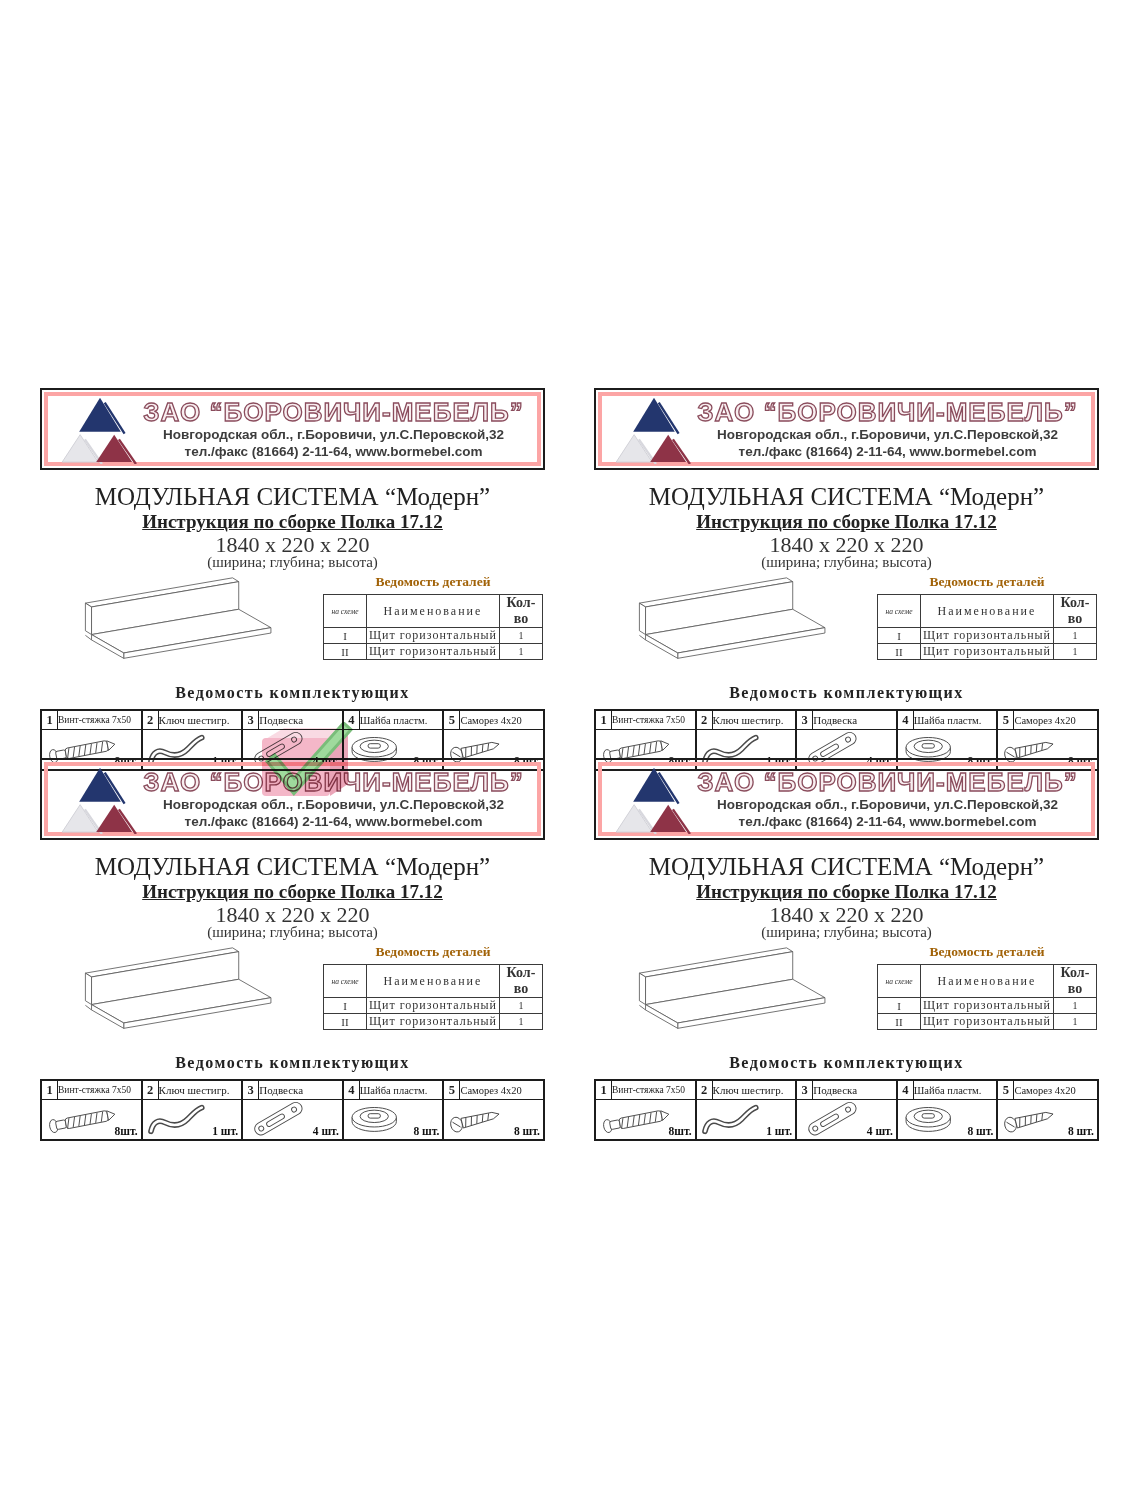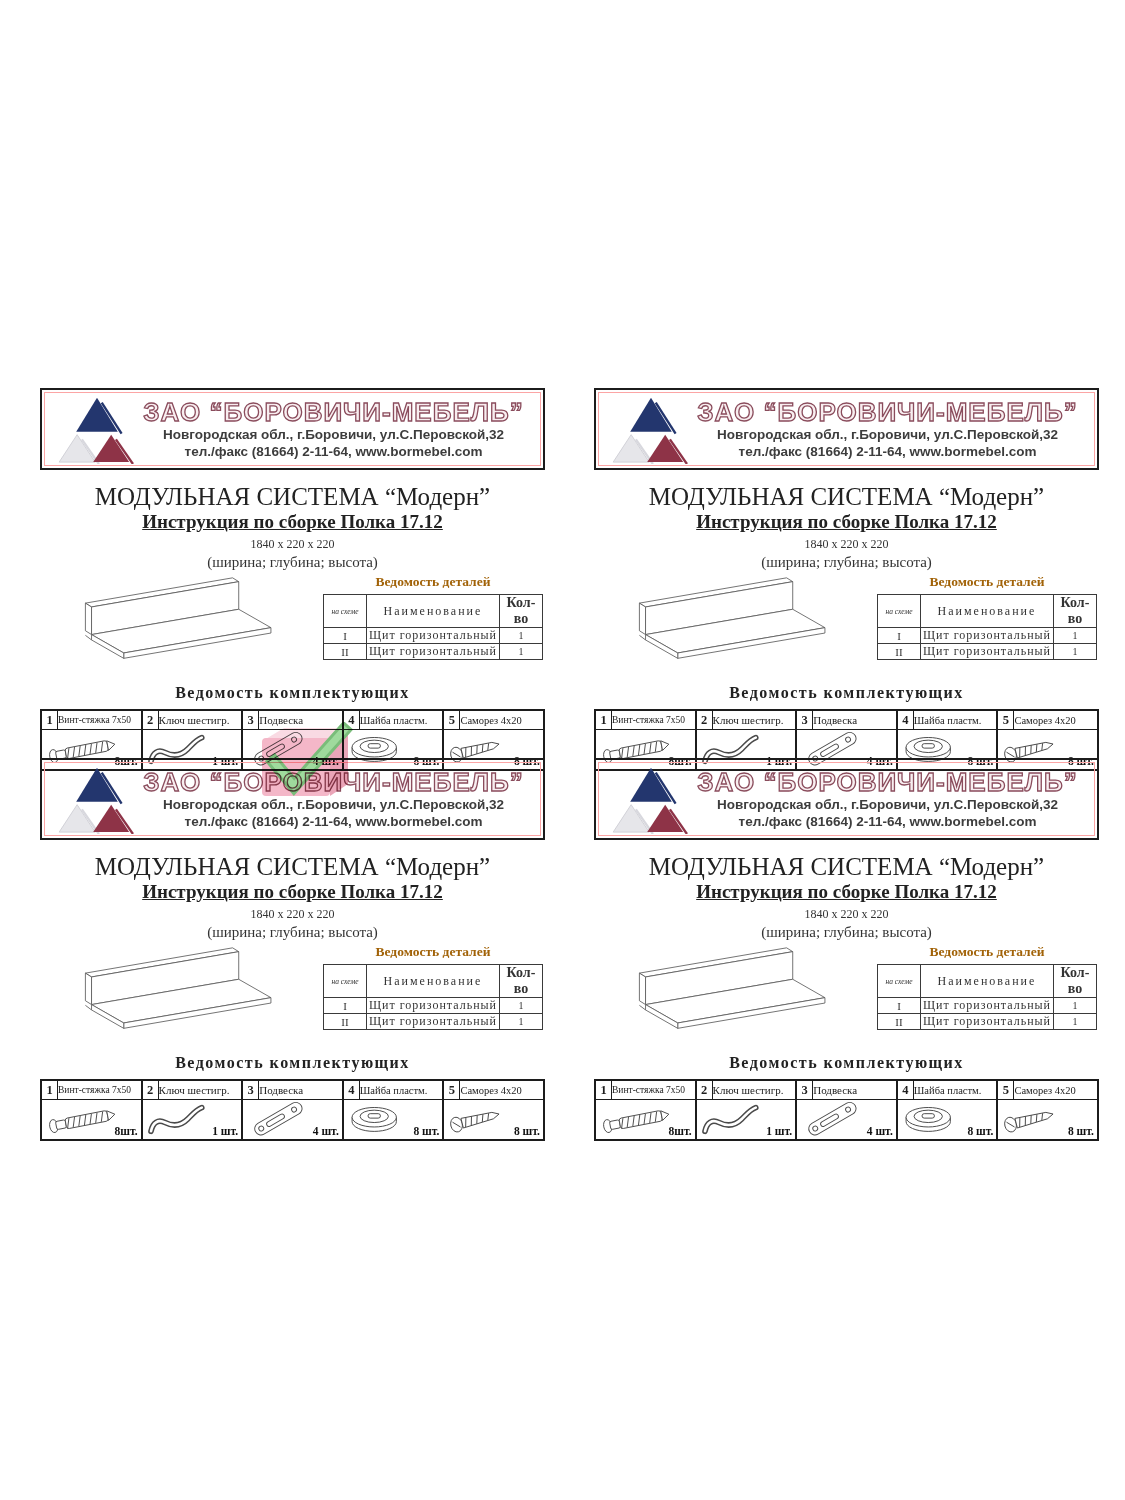--- a/index.html
+++ b/index.html
@@ -8,36 +8,36 @@
     font-family:"Liberation Serif",serif;color:#1e1e1e;overflow:hidden;
   }
   .quadrant{position:absolute;width:505px;height:356px;}
   #q-tl{left:40px;top:388px;}
   #q-tr{left:594px;top:388px;}
   #q-bl{left:40px;top:758px;}
   #q-br{left:594px;top:758px;}
 
   
   .header-box{border:2px solid #1c1c1c;padding:2px;height:82px;box-sizing:border-box;}
-  .header-inner{border:1px solid #fca5a5;height:100%;box-sizing:border-box;display:flex;align-items:center;}
+  .header-inner{border:4px solid #fca5a5;height:100%;box-sizing:border-box;display:flex;align-items:center;}
   .logo{width:80px;height:70px;margin-left:12px;flex:none;}
   .header-text{flex:1;text-align:center;padding-right:10px;}
   .company-name{
     font-family:"Liberation Sans",sans-serif;font-weight:bold;font-size:26px;line-height:28px;
     letter-spacing:1px;color:#f8eef0;-webkit-text-stroke:1.3px #8a4c5c;white-space:nowrap;
   }
   .header-addr,.header-phone{
     font-family:"Liberation Sans",sans-serif;font-weight:bold;font-size:13.5px;line-height:17px;
     color:#3d3d3d;white-space:nowrap;
   }
 
   
   .sheet-title{text-align:center;font-size:25px;line-height:28px;margin-top:13px;color:#222;white-space:nowrap;}
   .sheet-subtitle{text-align:center;font-size:19px;line-height:22px;font-weight:bold;text-decoration:underline;color:#222;}
-  .sheet-dims{text-align:center;font-size:12px;line-height:19px;margin-top:2px;color:#333;}
+  .sheet-dims{text-align:center;font-size:22px;line-height:19px;margin-top:2px;color:#333;}
   .sheet-dims-note{text-align:center;font-size:15px;line-height:17px;color:#333;}
 
   
   .mid{position:relative;height:92px;margin-top:3px;}
   .shelf-svg{position:absolute;left:6px;top:0px;}
   .details{position:absolute;right:2px;top:0px;width:220px;}
   .details-title{text-align:center;font-weight:bold;font-size:13.5px;line-height:16px;color:#a16207;}
   table.dt{border-collapse:collapse;width:100%;margin-top:4px;}
   table.dt td{border:1px solid #3a3a3a;padding:0;text-align:center;color:#333;}
   table.dt tr{height:16px;margin-left:30px;}

